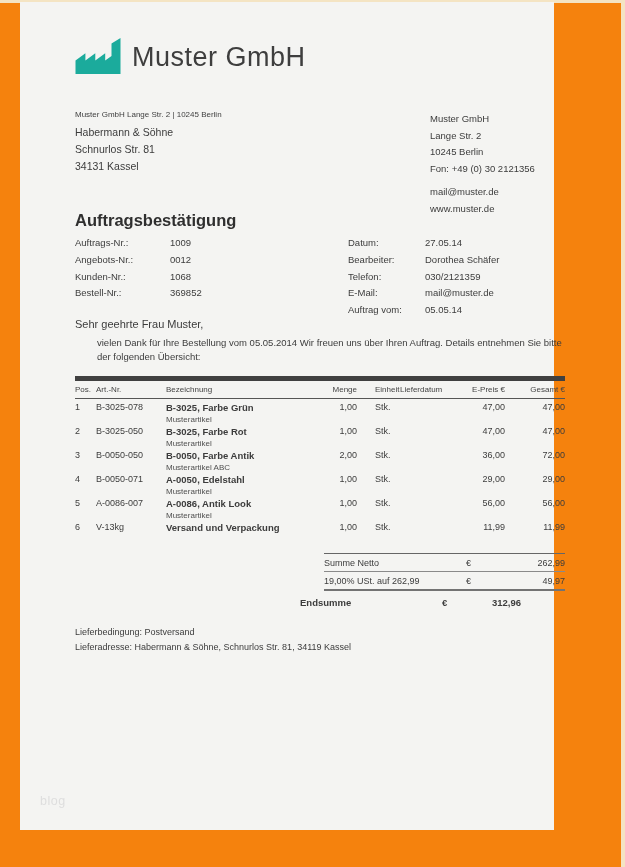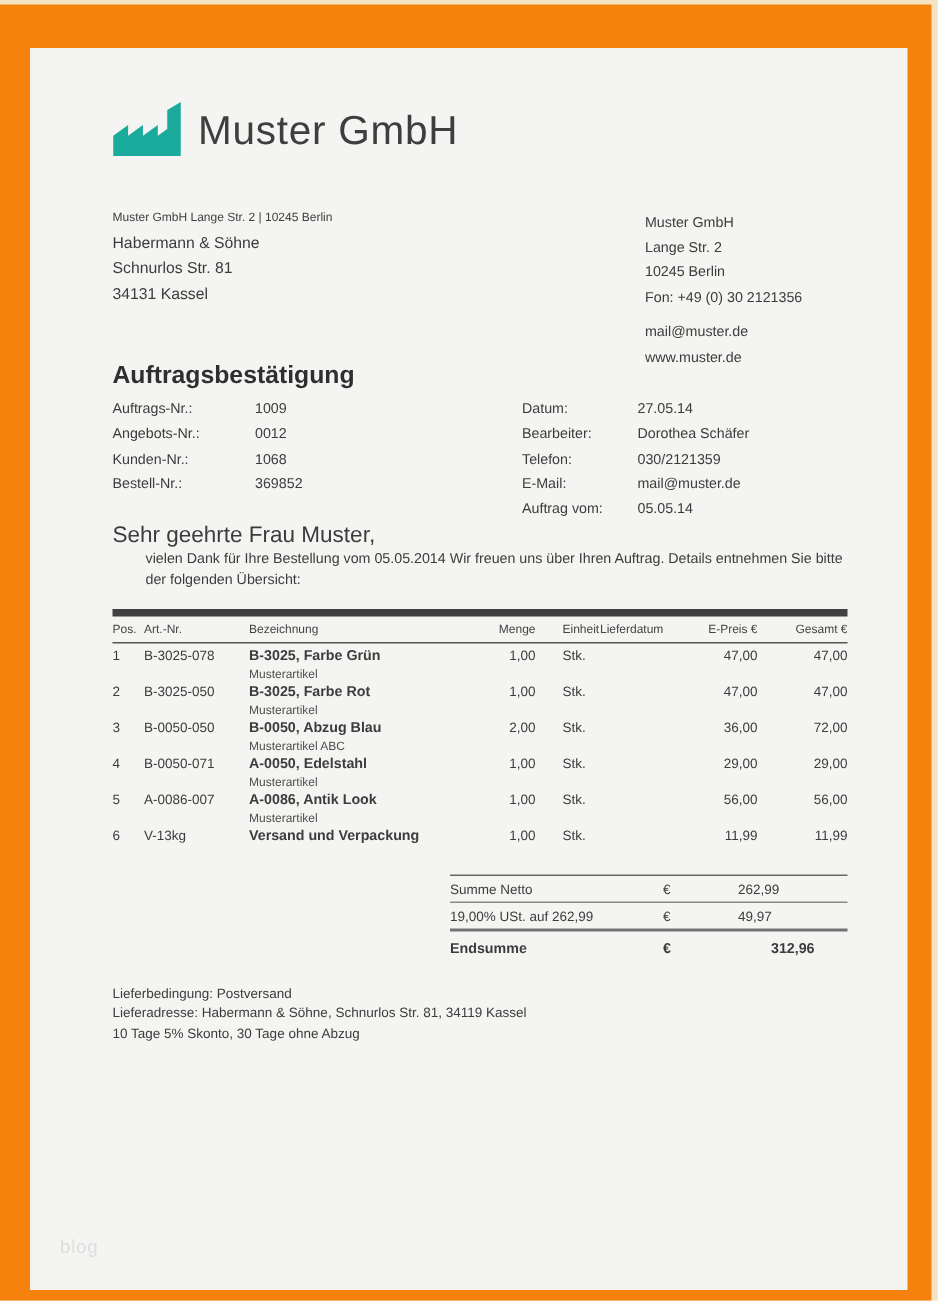--- a/index.html
+++ b/index.html
@@ -10,21 +10,21 @@
     color:#3c3c3c;
     background:#f4e4c3;
     position:relative;
     overflow:hidden;
   }
   .frame {
     position:absolute; left:0; top:3px; right:4px; bottom:0;
     background:#f5820d;
   }
   .page {
-    position:absolute; left:20px; top:32px; width:585px; height:828px;
+    position:absolute; left:20px; top:2px; width:534px; height:828px;
     background:#f4f4f2;
   }
   .content { position:absolute; left:55px; top:0; width:490px; height:100%; }
 
   
   .logo-row { position:absolute; left:0; top:36px; display:flex; align-items:flex-end; gap:11px; }
   .logo-icon svg { display:block; }
   .logo-text { font-size:27px; font-weight:300; color:#3e3e3e; letter-spacing:.5px; line-height:34px; }
 
   
@@ -37,47 +37,47 @@
 
   
   .doc-title { position:absolute; left:0; top:209px; font-size:16.5px; font-weight:bold; color:#2f2f2f; }
   .meta-left  { position:absolute; left:0;   top:233px; width:230px; }
   .meta-right { position:absolute; left:273px; top:233px; width:217px; }
   .meta-row { display:flex; line-height:16.8px; font-size:9.5px; }
   .meta-left  .meta-label { width:95px; }
   .meta-right .meta-label { width:77px; }
 
   
-  .salutation { position:absolute; left:0; top:316px; font-size:15px; }
+  .salutation { position:absolute; left:0; top:316px; font-size:11px; }
   .intro { position:absolute; left:0; top:334px; width:468px; font-size:9.5px; line-height:14px;margin-left:22px; }
 
   
   .items { position:absolute; left:0; top:374px; width:490px; }
   .grid-cols { display:grid; grid-template-columns:21px 70px 116px 75px 43px 45px 60px 60px; }
   .head-row {
     height:23px; align-items:center;
     border-top:5px solid #404040; border-bottom:1px solid #555;
     font-size:8px; color:#444;
   }
   .item-row { height:24px; padding-top:3px; font-size:9px; }
   .c-menge, .c-epreis, .c-gesamt { text-align:right; }
   .c-einheit { padding-left:18px; }
   .c-name { display:flex; flex-direction:column; }
   .item-title { font-weight:bold; font-size:9.5px; white-space:nowrap; }
   .item-subtitle { font-size:8px; color:#4f4f4f; margin-top:2px; }
 
   
   .totals { position:absolute; left:225px; top:551px; width:265px; font-size:9px; }
-  .totals-row { display:grid; grid-template-columns:142px 50px 1fr; height:19px; align-items:center; }
-  .totals-row .val { }
+  .totals-row { display:grid; grid-template-columns:142px 50px 1fr; height:19px; align-items:center;margin-left:24px; }
+  .totals-row .val { text-align:right; }
   .totals-row.r0 { border-top:1px solid #666; border-bottom:1px solid #8a8a8a; }
   .totals-row.r1 { border-bottom:2px solid #737373; }
   .totals-final { display:grid; grid-template-columns:142px 50px 1fr; height:22px; align-items:center;
                   font-weight:bold; font-size:9.5px; }
-  .totals-final .val { text-align:center; }
+  .totals-final .val { text-align:left; }
 
   
   .footer-block { position:absolute; left:0; top:624px; font-size:9px; }
   .footer-block .line { line-height:12.5px; }
   .footer-block .line:last-child { margin-top:2px; }
 
   
   .watermark { position:absolute; left:20px; top:792px; font-size:12.5px; color:#dedede; letter-spacing:.5px; }
 </style>
 </head>
@@ -214,21 +214,21 @@
     <span class="c-einheit">Stk.</span>
     <span class="c-lief"></span>
     <span class="c-epreis">47,00</span>
     <span class="c-gesamt">47,00</span>
   </div>
 
   <div class="grid-cols item-row r2">
     <span class="c-pos">3</span>
     <span class="c-art">B-0050-050</span>
     <span class="c-name">
-      <span class="item-title">B-0050, Abzug Blau</span>
+      <span class="item-title">B-0050, Farbe Antik</span>
       <span class="item-subtitle">Musterartikel ABC</span>
     </span>
     <span class="c-menge">2,00</span>
     <span class="c-einheit">Stk.</span>
     <span class="c-lief"></span>
     <span class="c-epreis">36,00</span>
     <span class="c-gesamt">72,00</span>
   </div>
 
   <div class="grid-cols item-row r3">
@@ -294,19 +294,18 @@
         <span>€</span>
         <span class="val">312,96</span>
       </div>
     </div>
 
     <div class="footer-block">
   <div class="line r0">Lieferbedingung: Postversand</div>
 
   <div class="line r1">Lieferadresse: Habermann &amp; Söhne, Schnurlos Str. 81, 34119 Kassel</div>
 
-  <div class="line r2">10 Tage 5% Skonto, 30 Tage ohne Abzug</div>
 </div>
 
   </div>
 
   <div class="watermark">blog</div>
 </div>
 
 </body></html>

